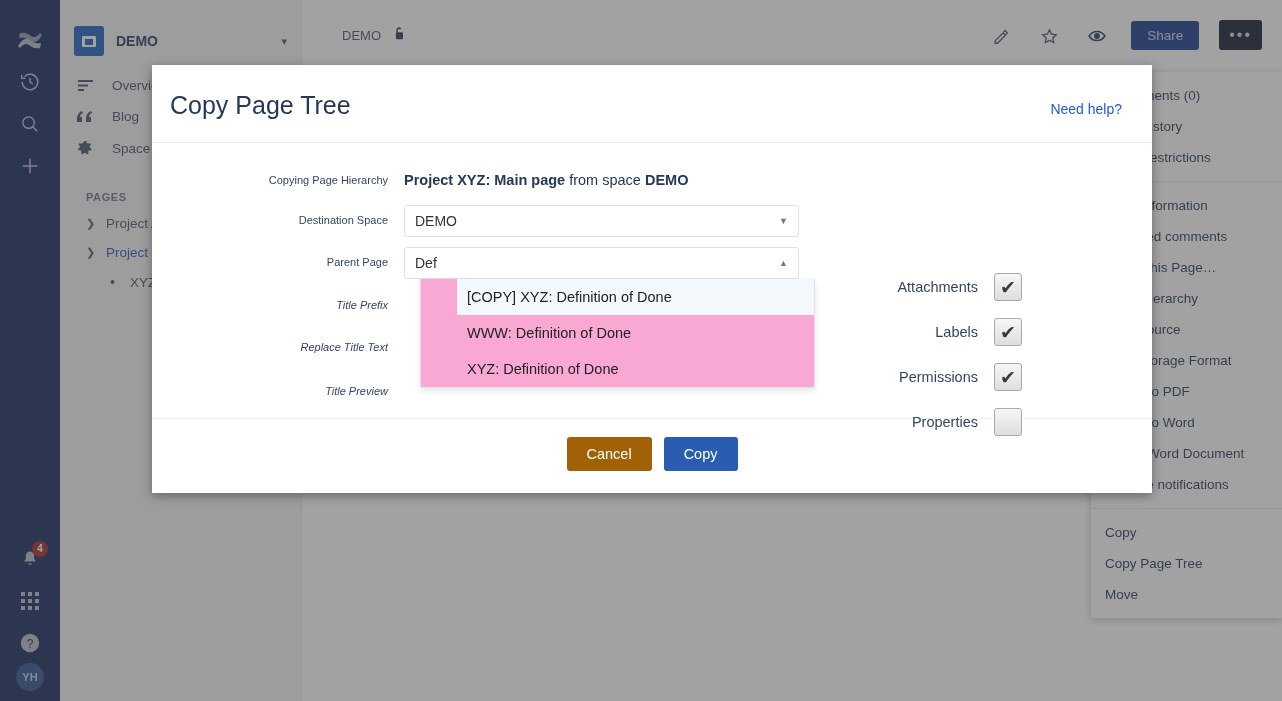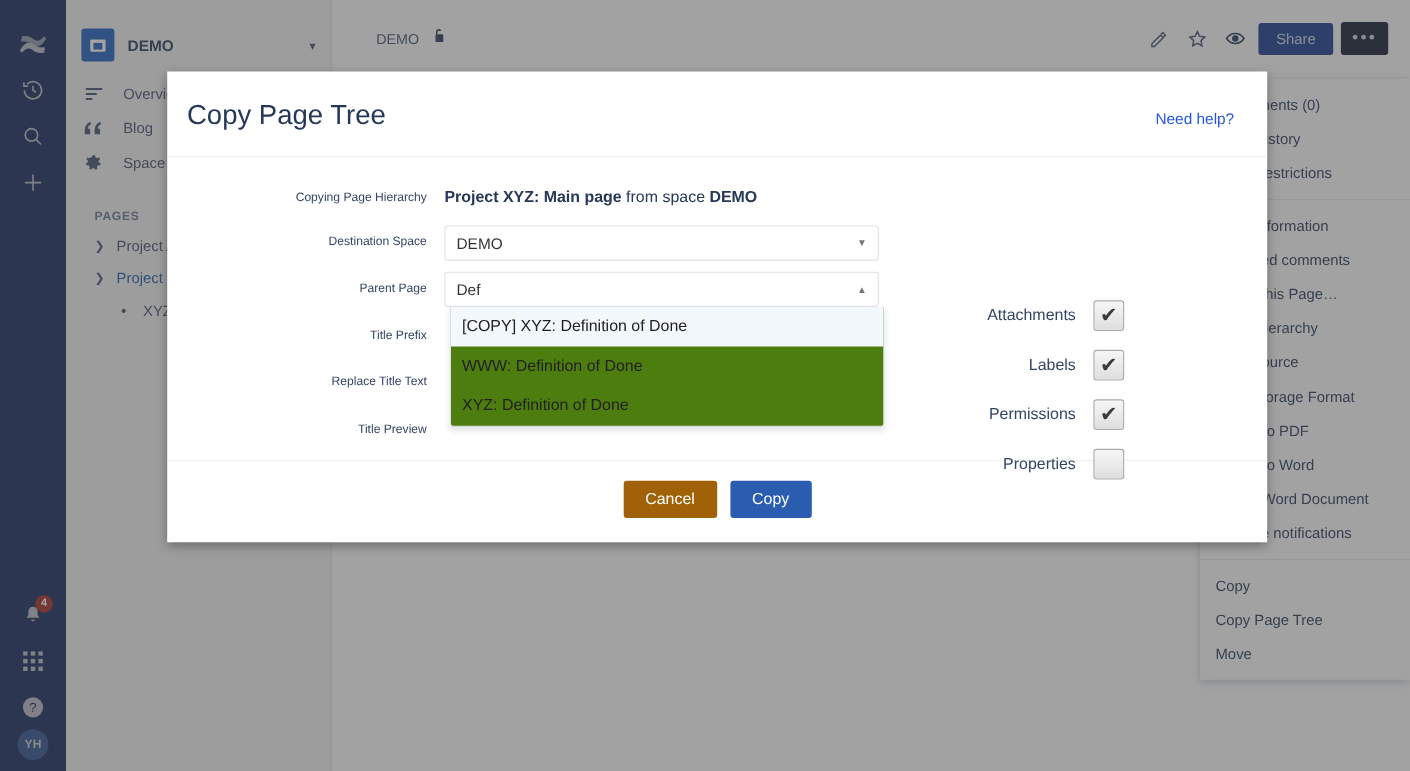--- a/index.html
+++ b/index.html
@@ -77,21 +77,21 @@
 
   .content-area {
     position: absolute; left: 302px; top: 0; right: 0; height: 701px;
     background: #fff;
   }
   .content-top {
     height: 70px; display: flex; align-items: center;
     padding: 0 20px 0 40px; gap: 10px;
   }
   .breadcrumb { font-size: 13px; color: #42526e; }
-  .ct-right { margin-left: auto; display: flex; align-items: center; gap: 7px; }
+  .ct-right { margin-left: auto; display: flex; align-items: flex-end; gap: 20px; }
   .ct-ico { width: 28px; height: 28px; display:flex; align-items:center; justify-content:center; color:#42526e; }
   .btn-share {
     background: #16398f; color: #cdd5e6; font-size: 13.5px;
     padding: 7px 16px; border-radius: 3px; border: none;
   }
   .btn-more {
     background: #121b2e; color: #cdd5e6; font-size: 16px; line-height: 10px;
     padding: 10px 10px; border-radius: 3px; border: none; letter-spacing: 2px;
   }
 
@@ -122,37 +122,38 @@
   .modal-title { font-size: 25px; color: #253858; font-weight: normal; }
   .need-help { margin-left: auto; color: #2458d8; font-size: 14px; text-decoration: none; }
 
   .modal-body { position: relative; flex: 1; padding: 22px 0 0 0; }
 
   .form-row { display: flex; align-items: flex-start; margin-bottom: 10px; }
   .f-label {
     width: 252px; text-align: right; padding-right: 16px;
     font-size: 11px; color: #344563; line-height: 30px;
   }
-  .f-label.tall { line-height: 32px; }
+  .f-label.tall { line-height: 32px; font-style: italic; }
   .f-static { font-size: 14.5px; color: #253858; line-height: 30px; }
   .f-static b { font-weight: bold; }
 
   .select-box {
     width: 395px; height: 32px; border: 1px solid #dfe1e6; border-radius: 3px;
     display: flex; align-items: center; padding: 0 10px;
     font-size: 14px; color: #333; background: #fff; position: relative;
   }
   .caret { margin-left: auto; color: #777; font-size: 9px; }
 
   .combo-wrap { position: relative; width: 395px; }
   .dropdown {
-    position: absolute; left: 5px; top: 32px; width: 395px;
-    background: #4d7c0f; border: 1px solid #dfe1e6; border-top: none;
+    position: absolute; left: 16px; top: 32px; width: 395px;
+    background: #f9a8d4; border: 1px solid #dfe1e6; border-top: none;
     border-radius: 0 0 3px 3px; z-index: 5;
     box-shadow: 0 3px 6px rgba(0,0,0,.10);
+    padding-left: 36px;
   }
   .dd-item { padding: 10px 10px; font-size: 14.5px; color: #222; }
   .dd-item.sel { background: #f3f8fc; }
 
   .options-col {
     position: absolute; left: 700px; top: 130px; width: 300px;
   }
   .opt-row { display: flex; align-items: center; margin-bottom: 17px; }
   .opt-label {
     width: 142px; text-align: right; padding-right: 16px;

